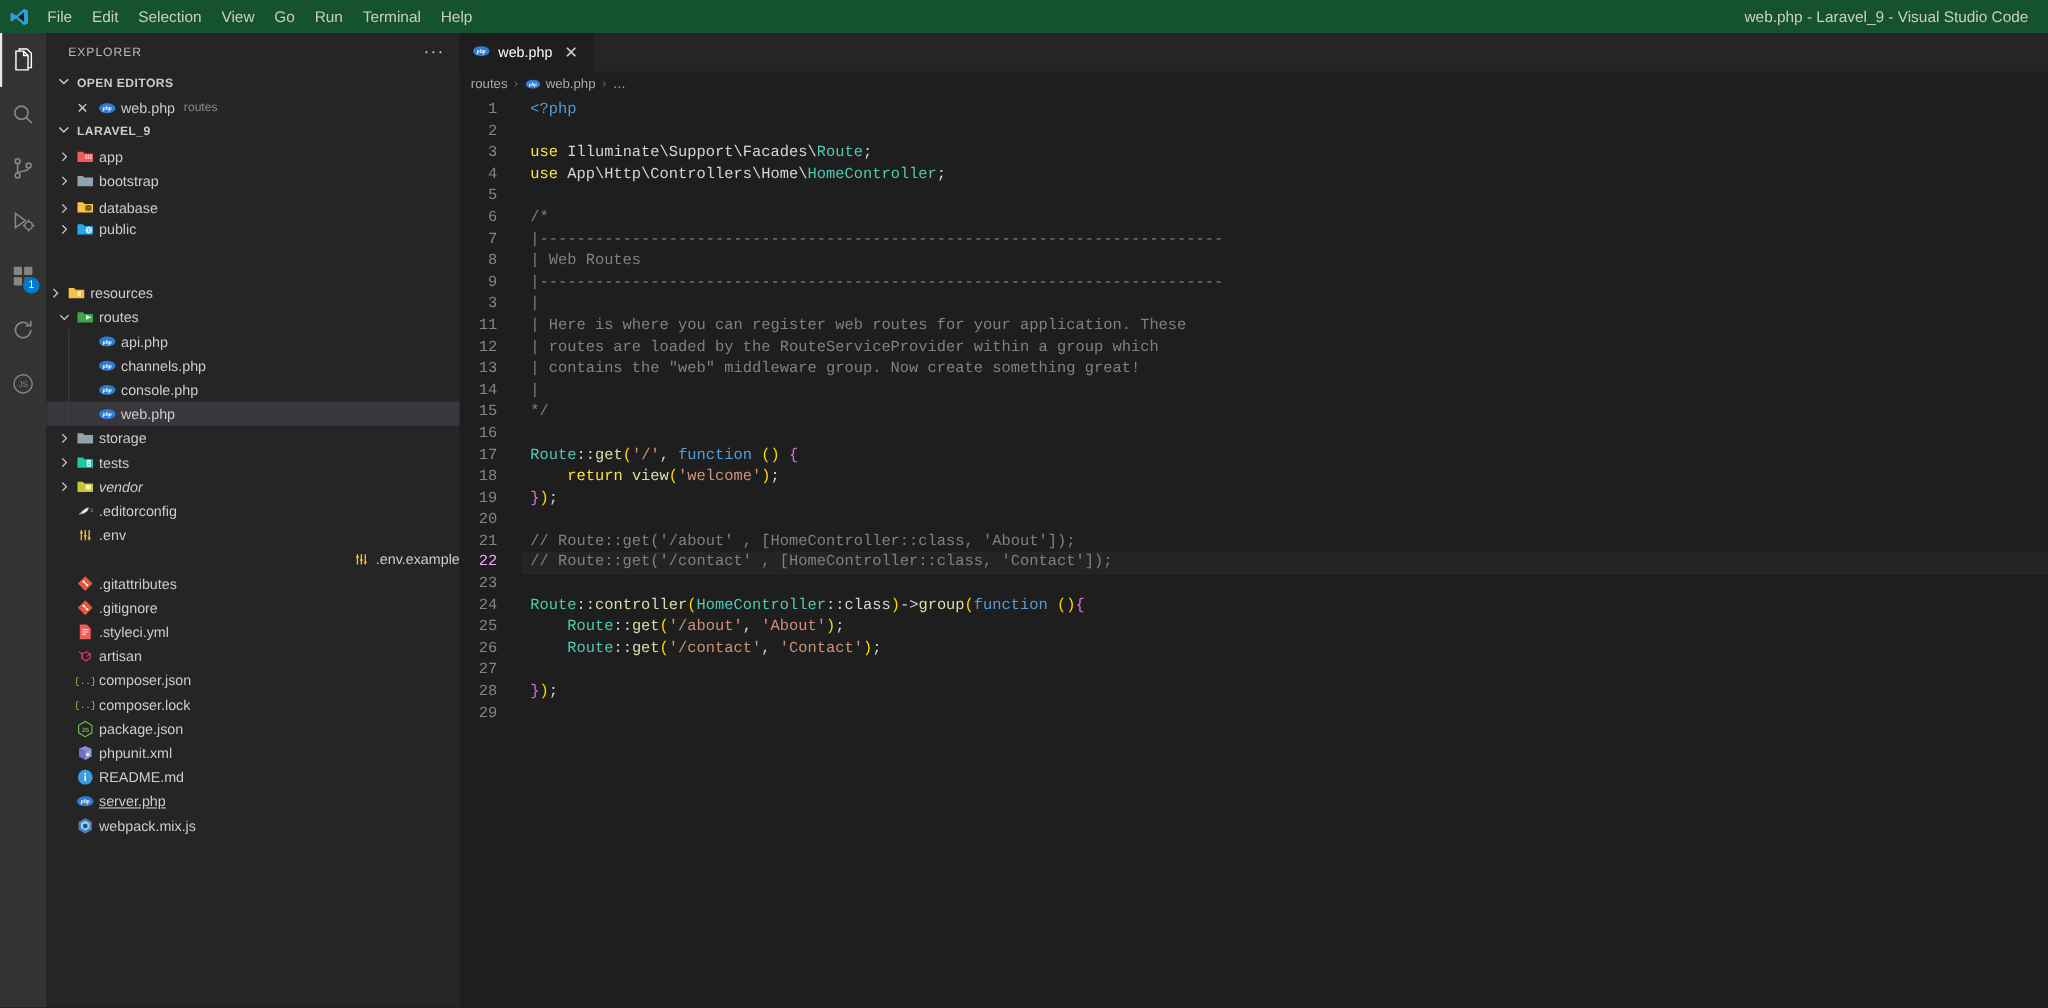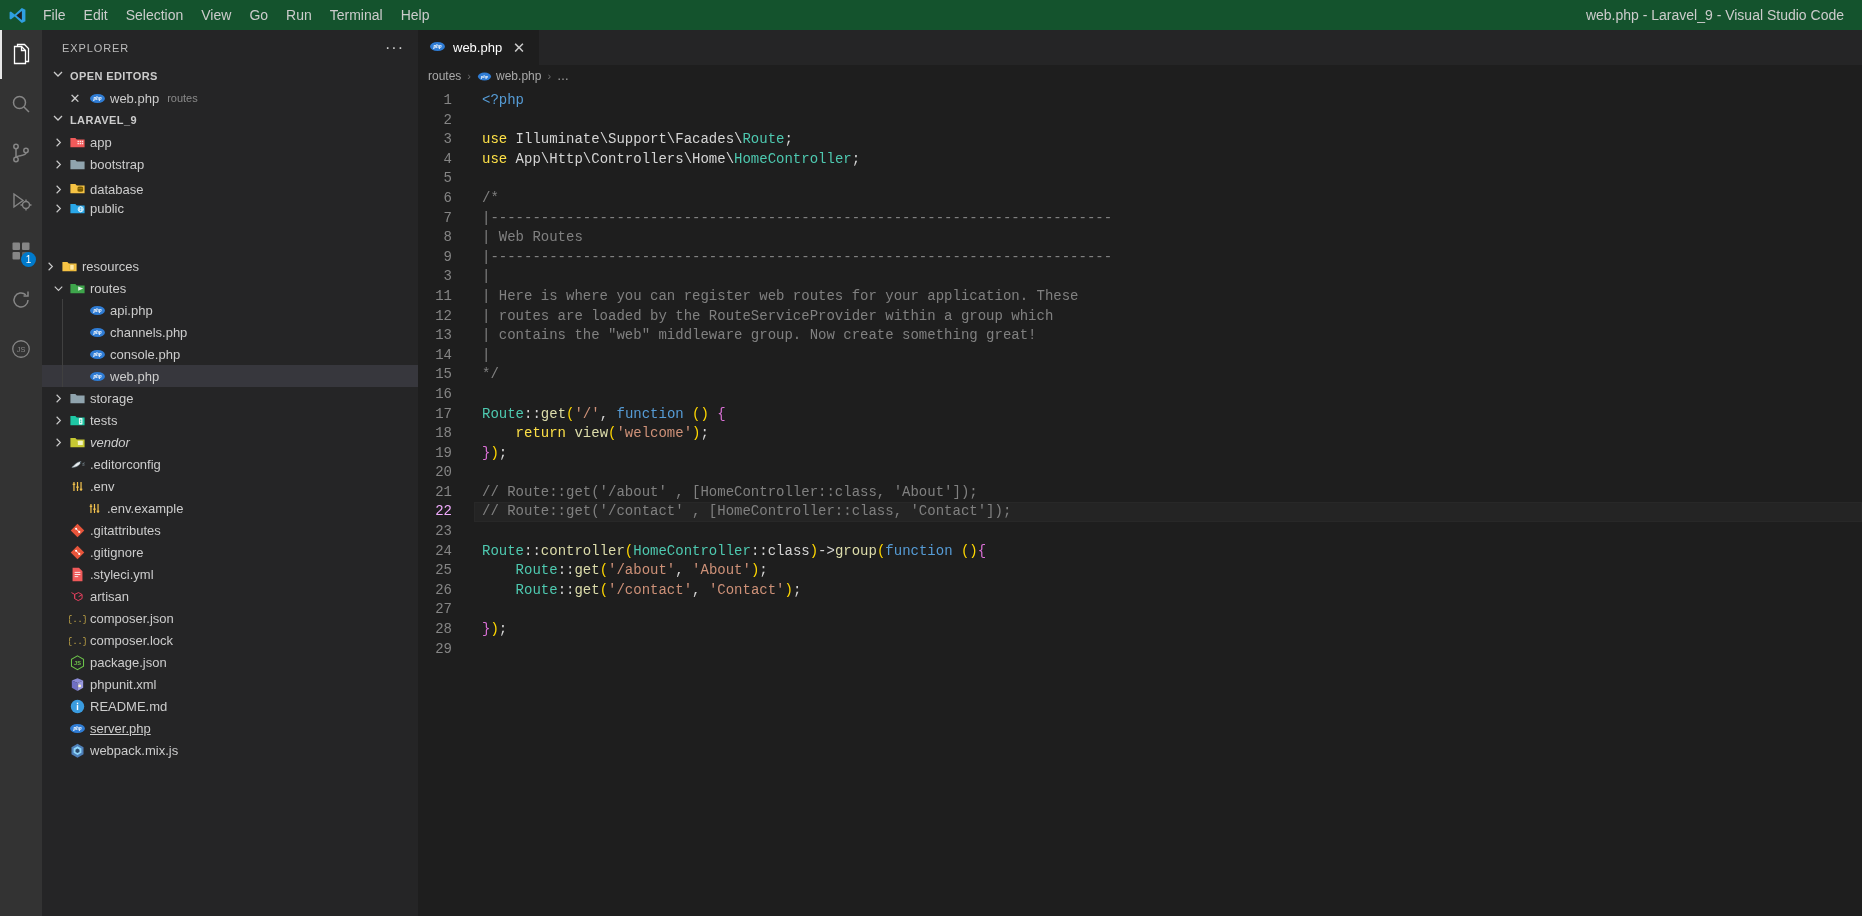--- a/index.html
+++ b/index.html
@@ -450,21 +450,21 @@
                 </g>
                 <g fill="#f2c14e">
                   <rect x="5.2" y="8" width="3.6" height="1.8"></rect>
                   <rect x="10.2" y="12" width="3.6" height="1.8"></rect>
                   <rect x="15.2" y="15" width="3.6" height="1.8"></rect>
                 </g>
               </svg>
             </span>
             <span class="label">.env</span>
           </div>
-          <div class="row" style="padding-left: 25px;">
+          <div class="row" style="padding-left: 25px; justify-content: flex-end;">
             <span class="twisty"></span>
             <span class="ficon">
               <svg width="17" height="17" viewBox="0 0 24 24">
                 <g stroke="#f2c14e" stroke-width="1.7" fill="none">
                   <path d="M7 5.5v13M12 5.5v13M17 5.5v13"></path>
                 </g>
                 <g fill="#f2c14e">
                   <rect x="5.2" y="8" width="3.6" height="1.8"></rect>
                   <rect x="10.2" y="12" width="3.6" height="1.8"></rect>
                   <rect x="15.2" y="15" width="3.6" height="1.8"></rect>

